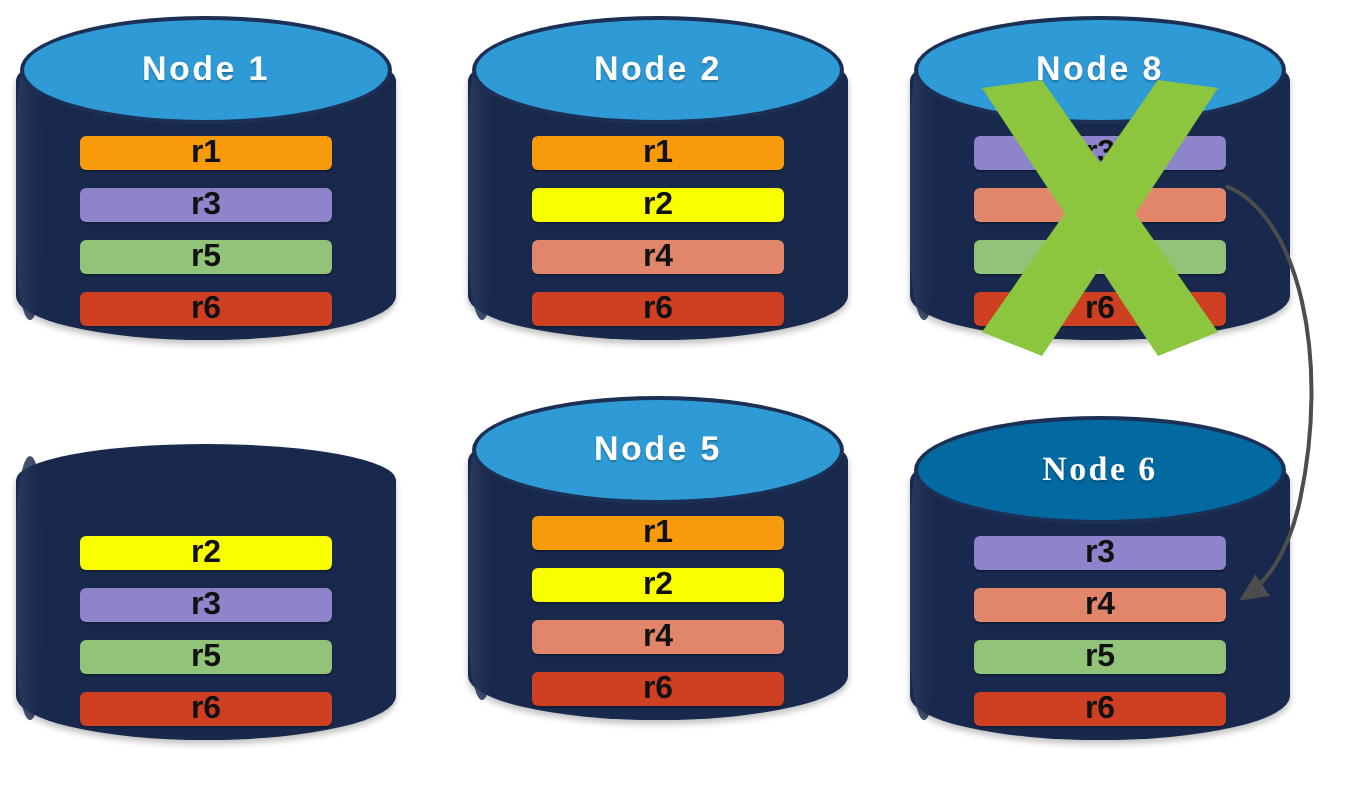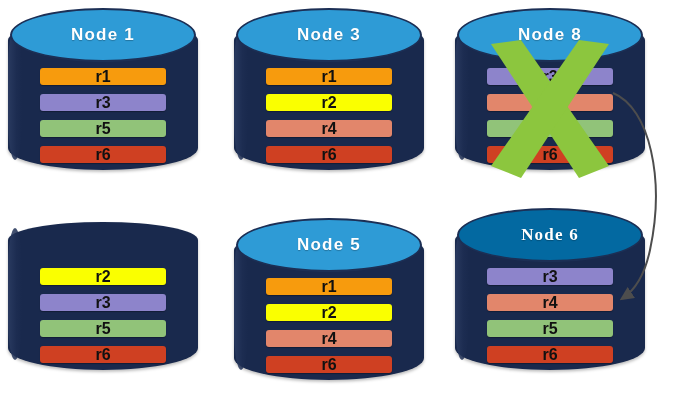--- a/index.html
+++ b/index.html
@@ -110,21 +110,21 @@
     width: 676px;
     height: 402px;
     pointer-events: none;
   }
 
   
   #node-1 { left: 8px;   top: 6px; text-align: center; }
   #node-2 { left: 234px; top: 6px; }
   #node-3 { left: 455px; top: 6px; }
   #node-4 { left: 8px;   top: 206px; }
-  #node-5 { left: 234px; top: 216px; text-align: center; }
+  #node-5 { left: 234px; top: 196px; text-align: center; }
   #node-6 { left: 455px; top: 206px; }
 </style>
 </head>
 <body style="background: rgb(255, 255, 255);">
 
 <div id="canvas">
 
   <div class="node" id="node-1">
     <div class="cyl-body"></div>
     <div class="cyl-shade-left"></div>
@@ -136,21 +136,21 @@
       <div class="bar" style="background: rgb(141, 132, 203);">r3</div>
       <div class="bar" style="background: rgb(145, 195, 121);">r5</div>
       <div class="bar" style="background: rgb(207, 64, 34);">r6</div>
     </div>
   </div>
 
   <div class="node" id="node-2">
     <div class="cyl-body"></div>
     <div class="cyl-shade-left"></div>
     <div class="cyl-top" style="background: rgb(46, 155, 214);">
-      <span class="node-title" style="color: rgb(255, 255, 255);">Node 3</span>
+      <span class="node-title" style="color: rgb(255, 255, 255);">Node 2</span>
     </div>
     <div class="bars">
       <div class="bar" style="background: rgb(247, 155, 13);">r1</div>
       <div class="bar" style="background: rgb(250, 255, 0);">r2</div>
       <div class="bar" style="background: rgb(226, 134, 107);">r4</div>
       <div class="bar" style="background: rgb(207, 64, 34);">r6</div>
     </div>
   </div>
 
   <div class="node" id="node-3">

